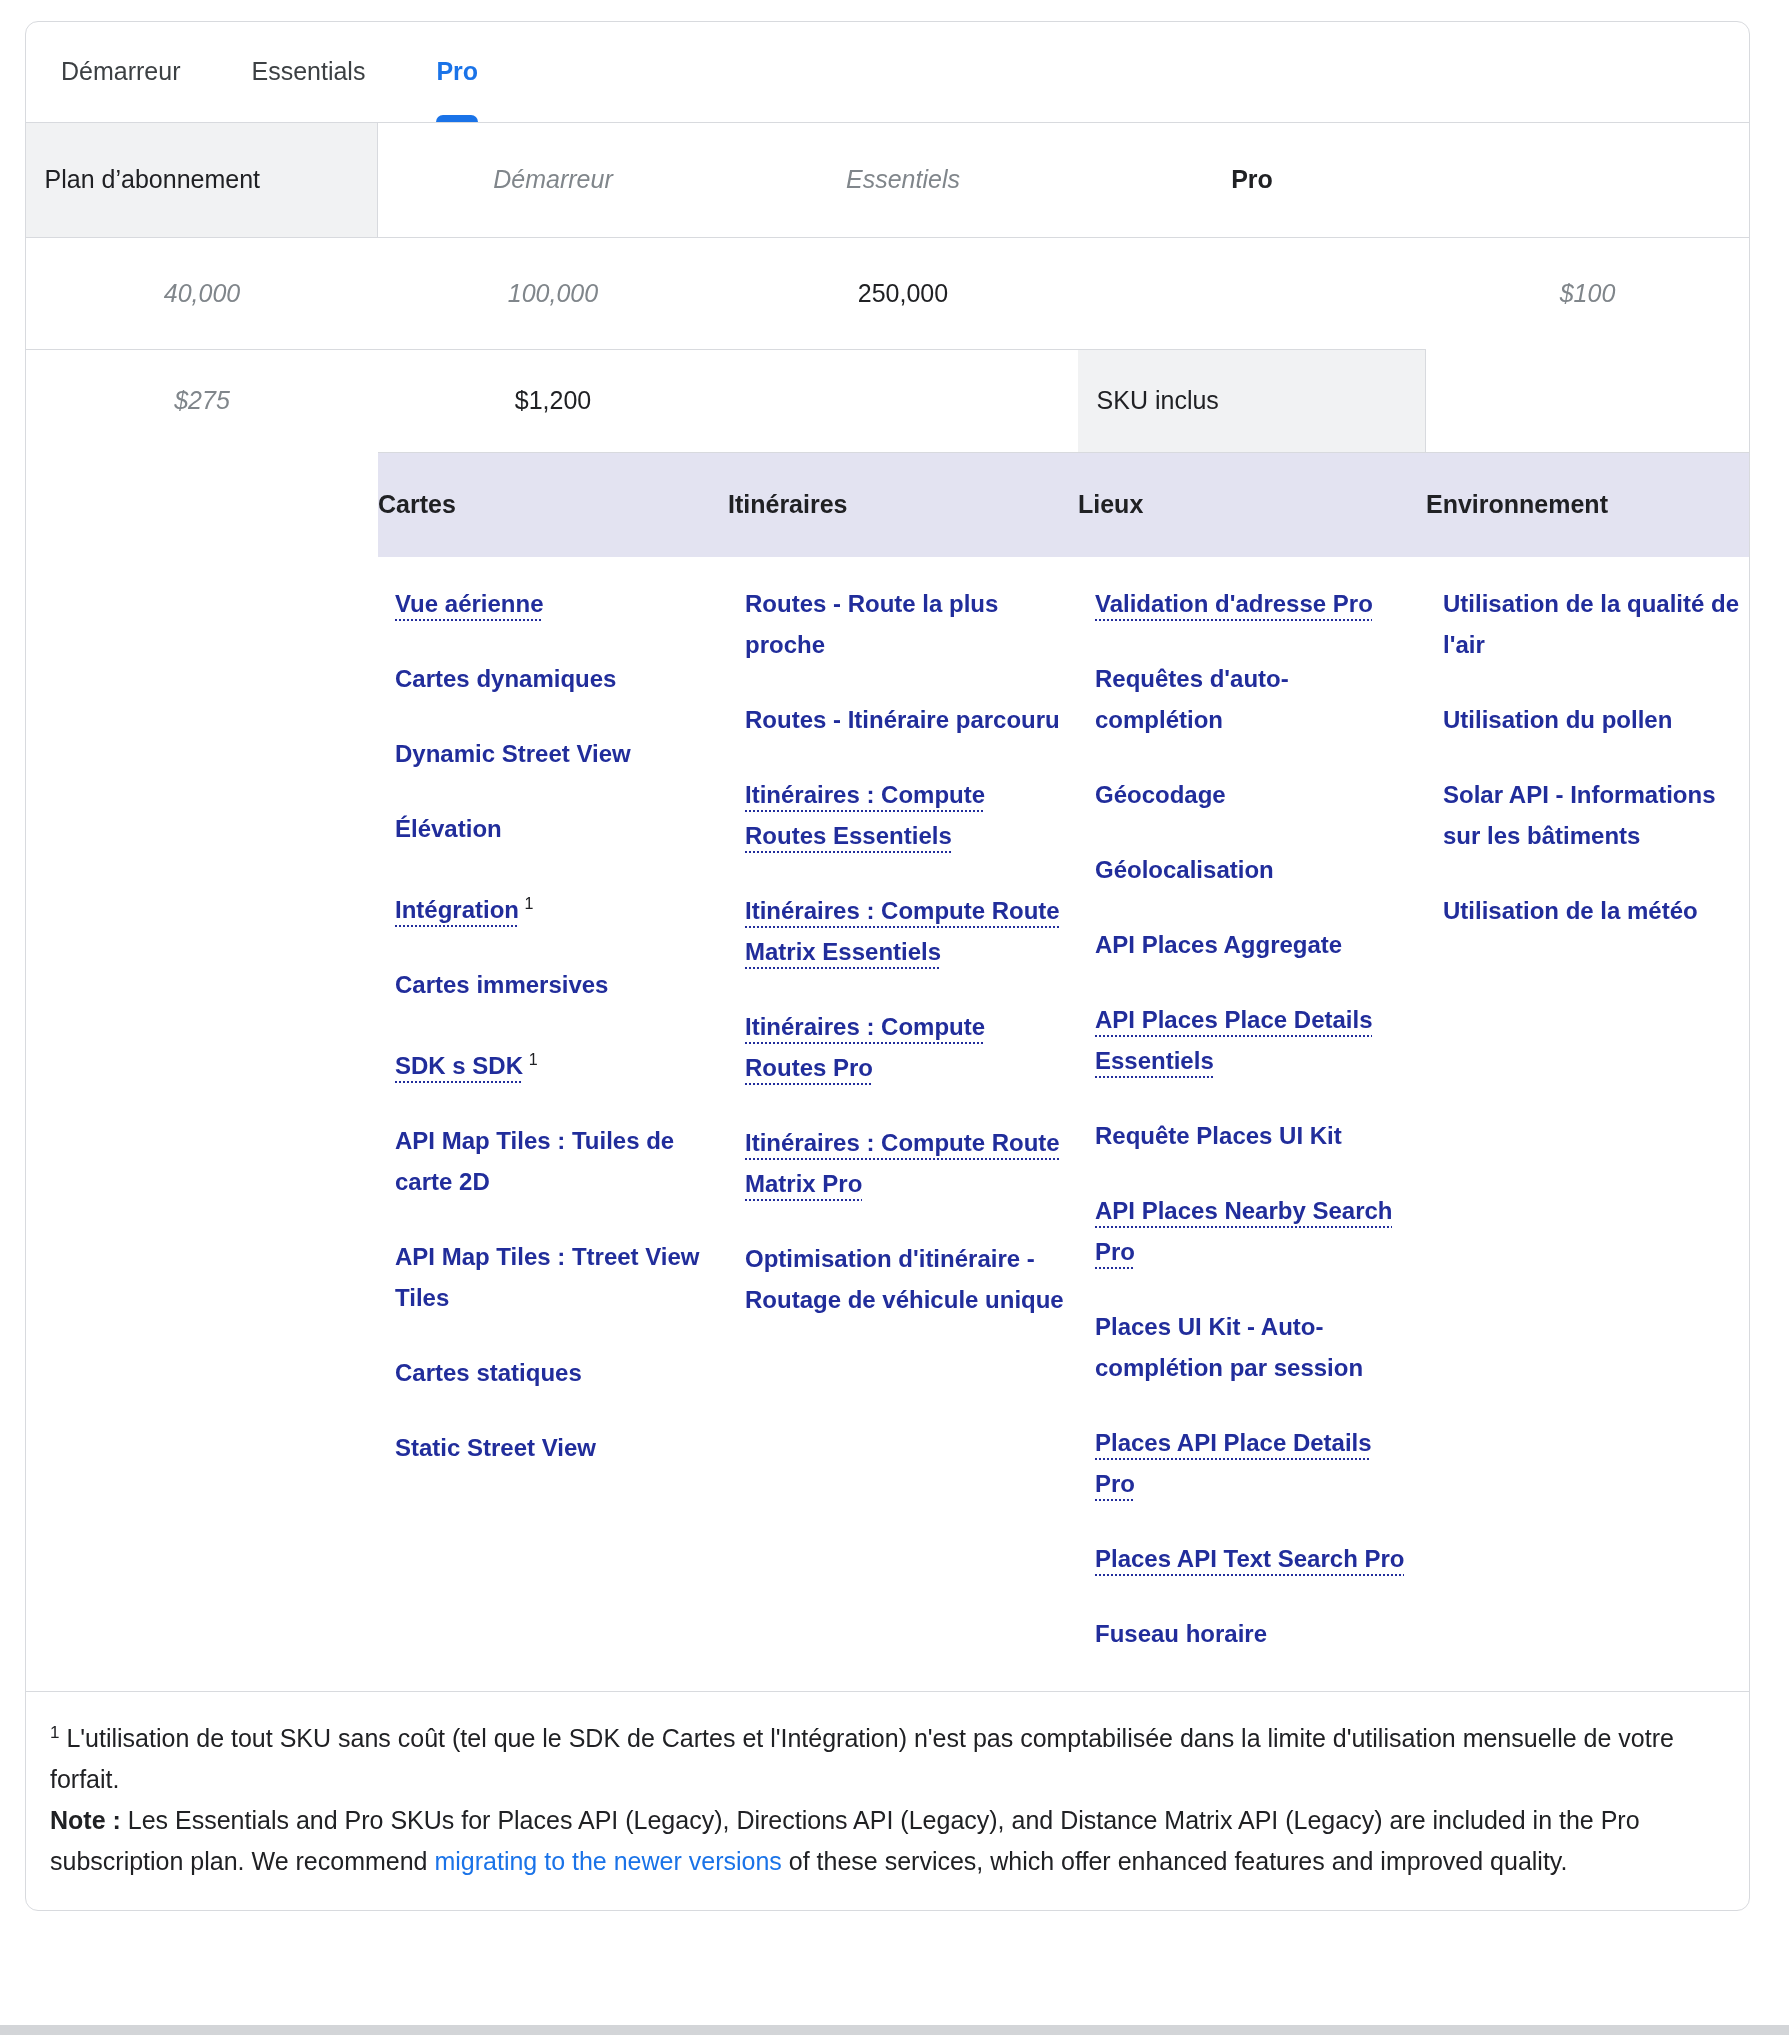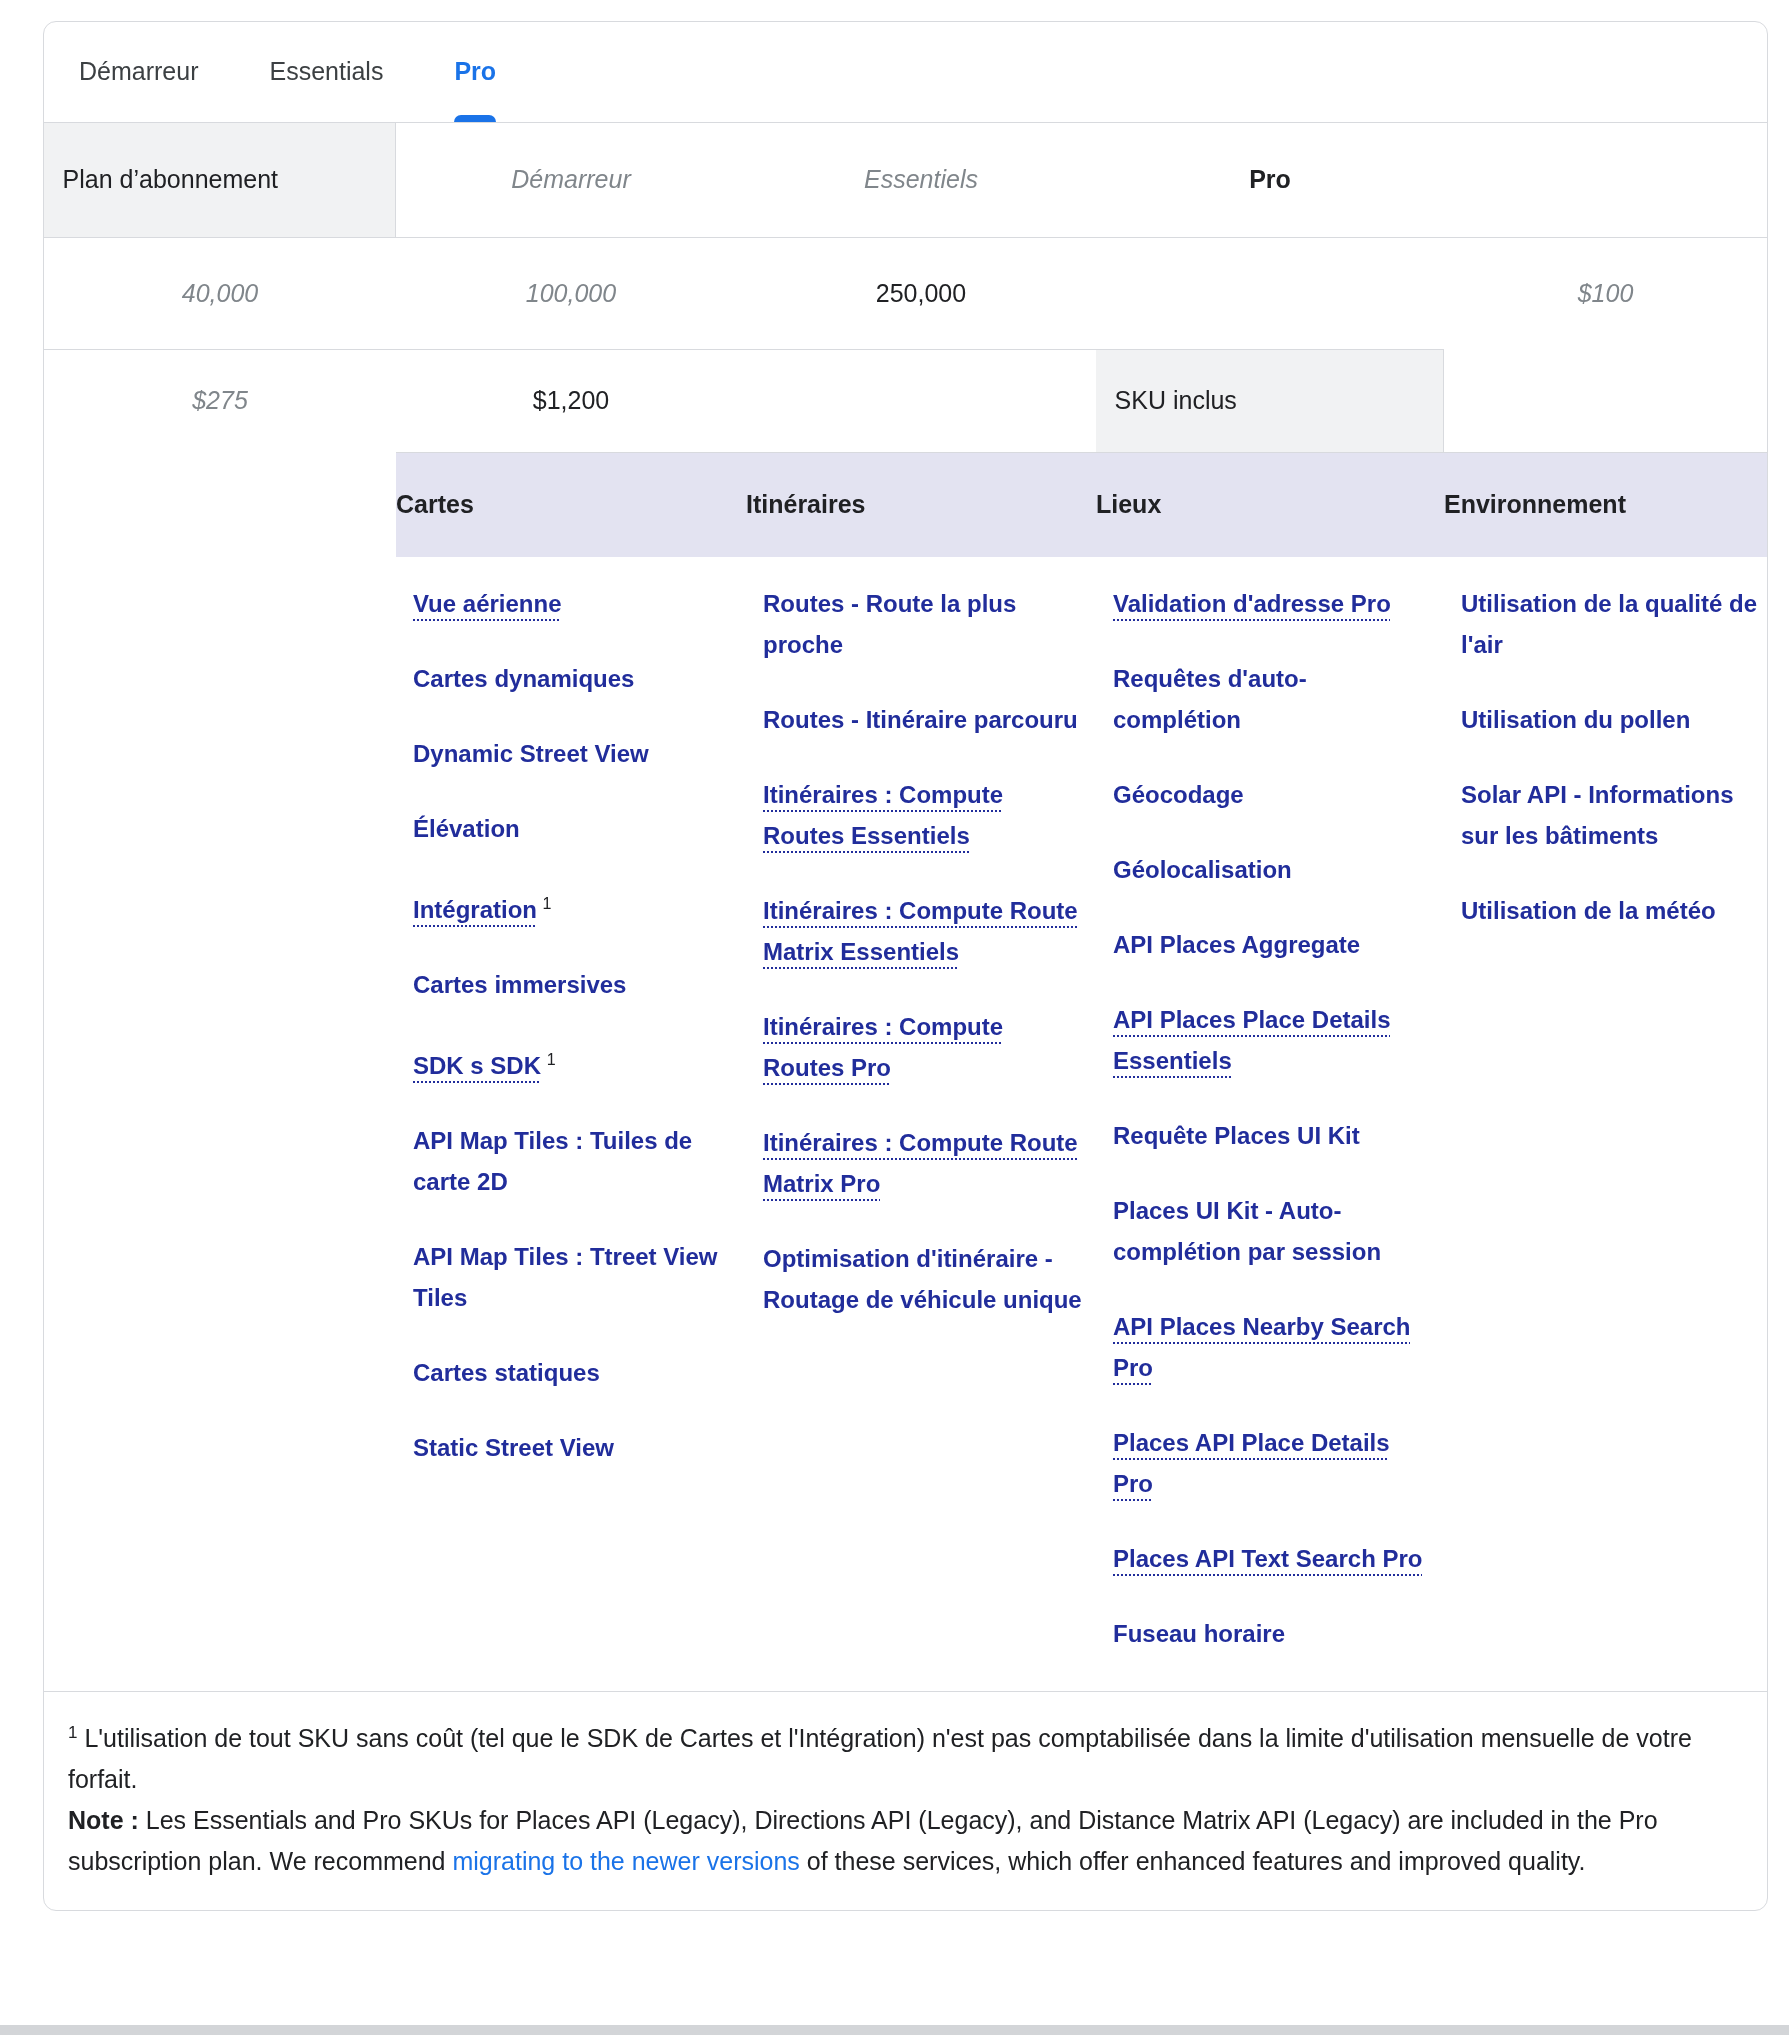--- a/index.html
+++ b/index.html
@@ -3,21 +3,21 @@
 <meta charset="utf-8">
 <style>
   :root{
     --accent:#1a73e8; --navy:#212d9b; --band:#e3e3f1; --leftbg:#f1f2f3;
     --muted:#80868b; --ink:#202124; --border:#d8dade;
   }
   *{box-sizing:border-box; margin:0; padding:0;}
   html,body{background:#ffffff;}
   body{font-family:"Liberation Sans", sans-serif; color:var(--ink);}
   .page{position:relative; width:1790px; height:2036px; overflow:hidden; background:#fff;}
-  .card{position:absolute; left:43px; top:20.5px; width:1725px; border:0.9px solid var(--border);
+  .card{position:absolute; left:25px; top:20.5px; width:1725px; border:0.9px solid var(--border);
         border-radius:13px; background:#fff; overflow:hidden;}
   
   .tabbar{display:flex; align-items:stretch; height:101px; padding-left:35px; gap:71px;
           border-bottom:0.9px solid var(--border);}
   .tab{display:flex; align-items:center; position:relative; font-size:25px; color:#3c4043; cursor:pointer;}
   .tab.active{color:var(--accent); font-weight:700;}
   .tab.active::after{content:""; position:absolute; left:0; right:0; bottom:0; height:6.5px;
           background:var(--accent); border-radius:7.5px 7.5px 0 0;}
   
   .grid{display:grid; grid-template-columns:352px 350px 350px 348px 1fr;
@@ -107,22 +107,22 @@
           <div class="cat">
             <div class="cat-head">Lieux</div>
             <div class="cat-list">
               <div class="sku-item"><a class="sku-link dotted">Validation d'adresse Pro</a></div>
               <div class="sku-item"><a class="sku-link">Requêtes d'auto-complétion</a></div>
               <div class="sku-item"><a class="sku-link">Géocodage</a></div>
               <div class="sku-item"><a class="sku-link">Géolocalisation</a></div>
               <div class="sku-item"><a class="sku-link">API Places Aggregate</a></div>
               <div class="sku-item"><a class="sku-link dotted">API Places Place Details Essentiels</a></div>
               <div class="sku-item"><a class="sku-link">Requête Places UI Kit</a></div>
+              <div class="sku-item"><a class="sku-link dotted">API Places Nearby Search Pro</a></div>
               <div class="sku-item"><a class="sku-link">Places UI Kit - Auto-complétion par session</a></div>
-              <div class="sku-item"><a class="sku-link dotted">API Places Nearby Search Pro</a></div>
               <div class="sku-item"><a class="sku-link dotted">Places API Place Details Pro</a></div>
               <div class="sku-item"><a class="sku-link dotted">Places API Text Search Pro</a></div>
               <div class="sku-item"><a class="sku-link">Fuseau horaire</a></div>
             </div>
           </div>
           <div class="cat">
             <div class="cat-head">Environnement</div>
             <div class="cat-list">
               <div class="sku-item"><a class="sku-link">Utilisation de la qualité de l'air</a></div>
               <div class="sku-item"><a class="sku-link">Utilisation du pollen</a></div>

